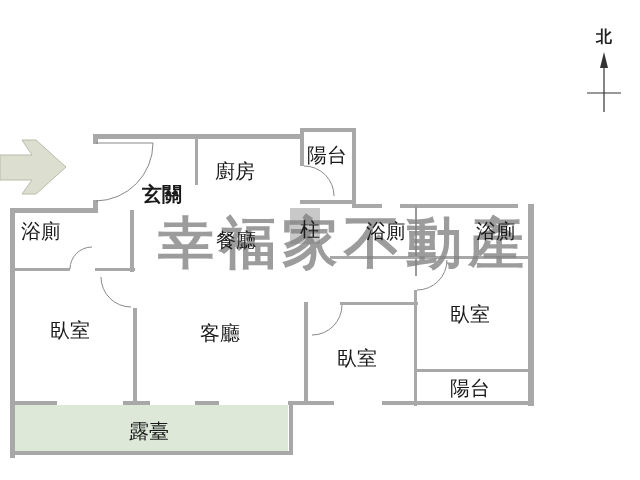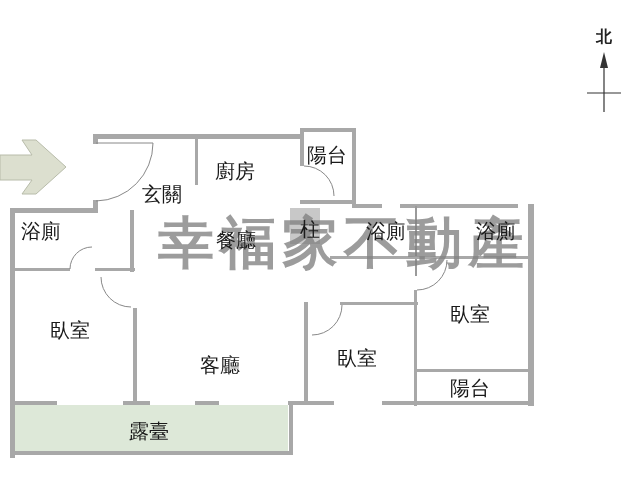--- a/index.html
+++ b/index.html
@@ -83,33 +83,33 @@
       <line x1="96" y1="143" x2="153" y2="143"></line>
       <path d="M70,269 A22,22 0 0 1 92,247"></path>
       <path d="M101,277 A30,30 0 0 0 131,307"></path>
       <path d="M304,166 A30,30 0 0 1 334,196"></path>
       <path d="M417,290 A30,30 0 0 0 447,260"></path>
       <path d="M312,335 A30,30 0 0 0 342,305"></path>
     </g>
   </svg>
 </div>
 
-<div class="label" style="left:142px;top:181px;">玄關</div>
+<div class="label" style="left:142px;top:181px;font-weight:bold;">玄關</div>
 <div class="label" style="left:215px;top:158px;">廚房</div>
 <div class="label" style="left:307px;top:142px;">陽台</div>
 <div class="label" style="left:21px;top:218px;">浴廁</div>
 
 <div class="watermark" style="left:158px;top:206px;">幸福家不動產</div>
 
 <div class="label" style="left:216px;top:227px;">餐廳</div>
 <div class="label" style="left:300px;top:216px;">柱</div>
 <div class="label" style="left:366px;top:218px;">浴廁</div>
 <div class="label" style="left:476px;top:218px;">浴廁</div>
 <div class="label" style="left:50px;top:317px;">臥室</div>
-<div class="label" style="left:200px;top:352px;">客廳</div>
+<div class="label" style="left:200px;top:320px;">客廳</div>
 <div class="label" style="left:337px;top:345px;">臥室</div>
 <div class="label" style="left:450px;top:301px;">臥室</div>
 <div class="label" style="left:450px;top:375px;">陽台</div>
 <div class="label" style="left:129px;top:418px;font-family:Liberation Serif, serif;">露臺</div>
 
 <div class="compass-label" style="left:596px;top:27px;">北</div>
 <div>
   <svg width="640" height="480" style="pointer-events:none">
     <line x1="604" y1="58" x2="604" y2="112" stroke="#333" stroke-width="1.2"></line>
     <polygon points="604,52 600,68 608,68" fill="#333"></polygon>

